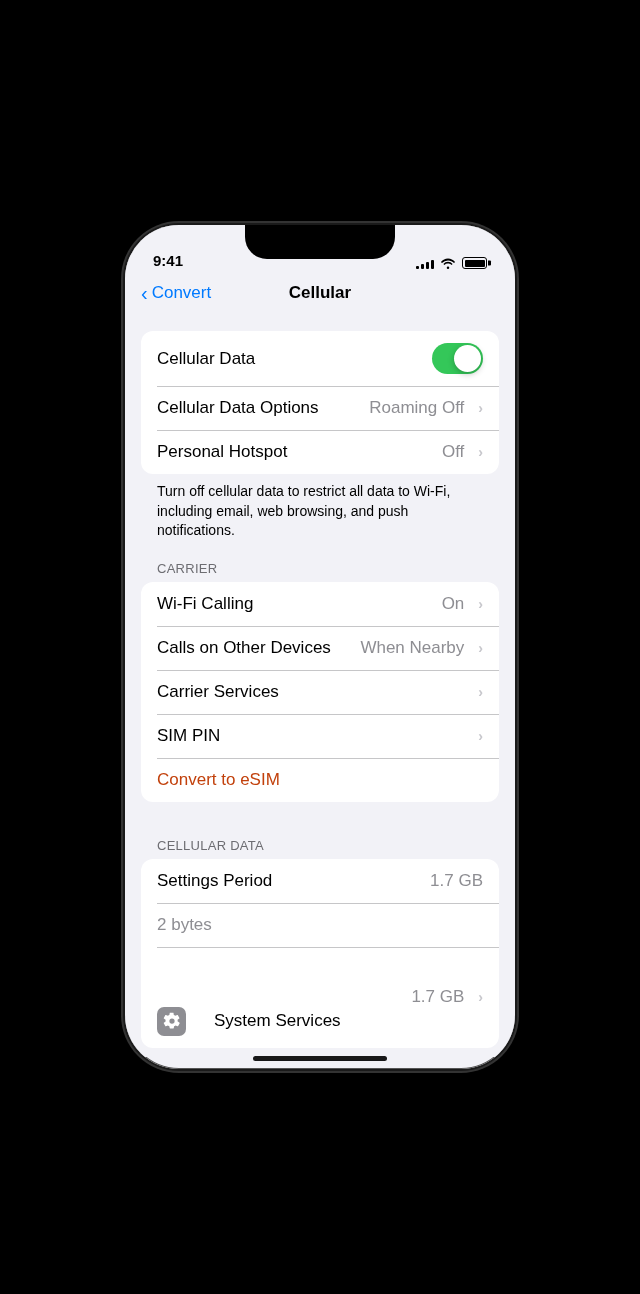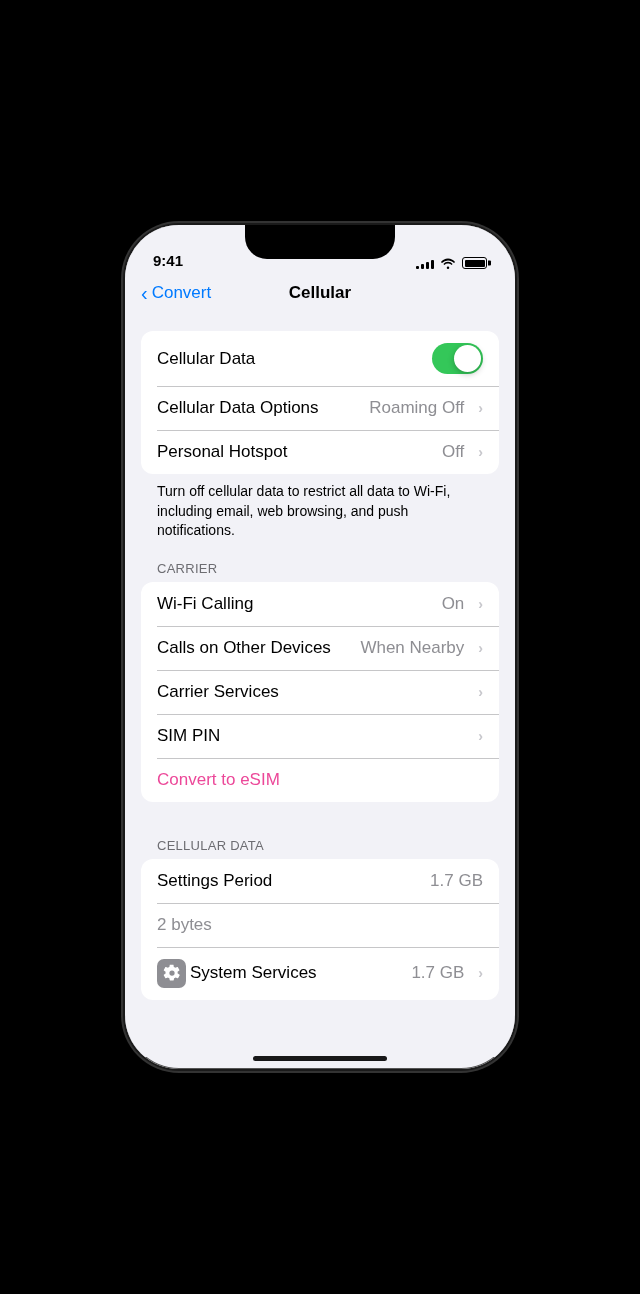--- a/index.html
+++ b/index.html
@@ -179,21 +179,21 @@
       background: #c6c6c8;
     }
 
     .row-label {
       font-size: 17px;
       color: #000;
     }
 
     .row-label-blue {
       font-size: 17px;
-      color: #ec4899;
+      color: #c2410c;
     }
 
     .row-right {
       display: flex;
       align-items: center;
       gap: 14px;
       color: #8e8e93;
       font-size: 17px;
       text-align: right;
     }
@@ -259,21 +259,22 @@
 
     .settings-icon svg {
       width: 18px;
       height: 18px;
       fill: #fff;
     }
 
     .row-with-icon {
       display: flex;
       align-items: center;
-      gap: 4px;
+      gap: 28px;
+      margin-top: 48px;
     }
 
     
     .home-indicator {
       position: absolute;
       bottom: 8px;
       left: 50%;
       transform: translateX(-50%);
       width: 134px;
       height: 5px;

